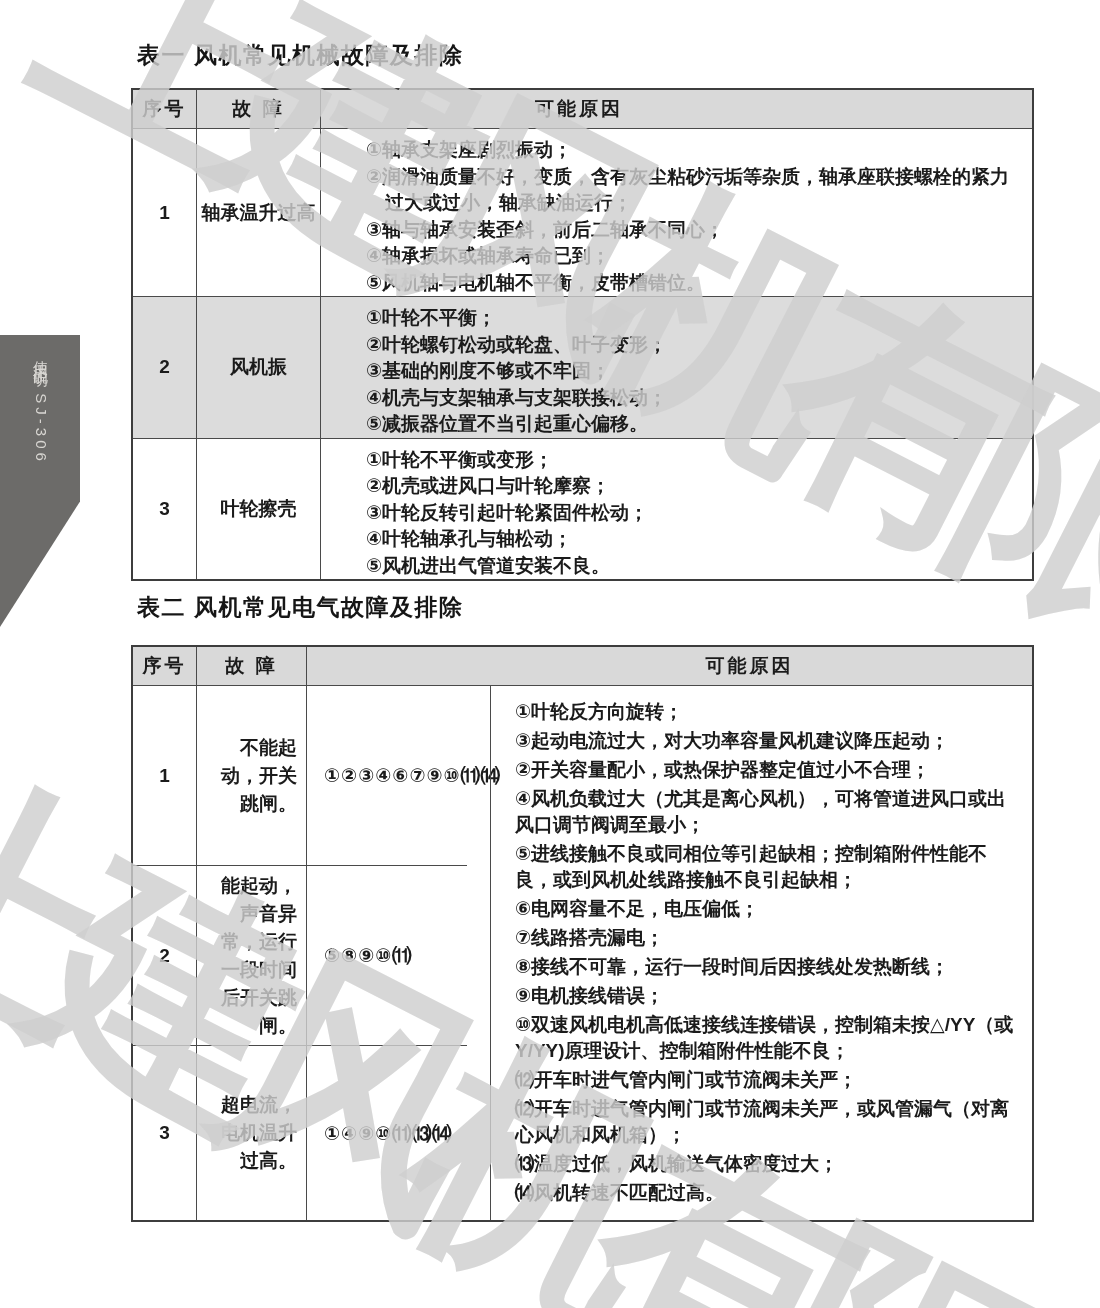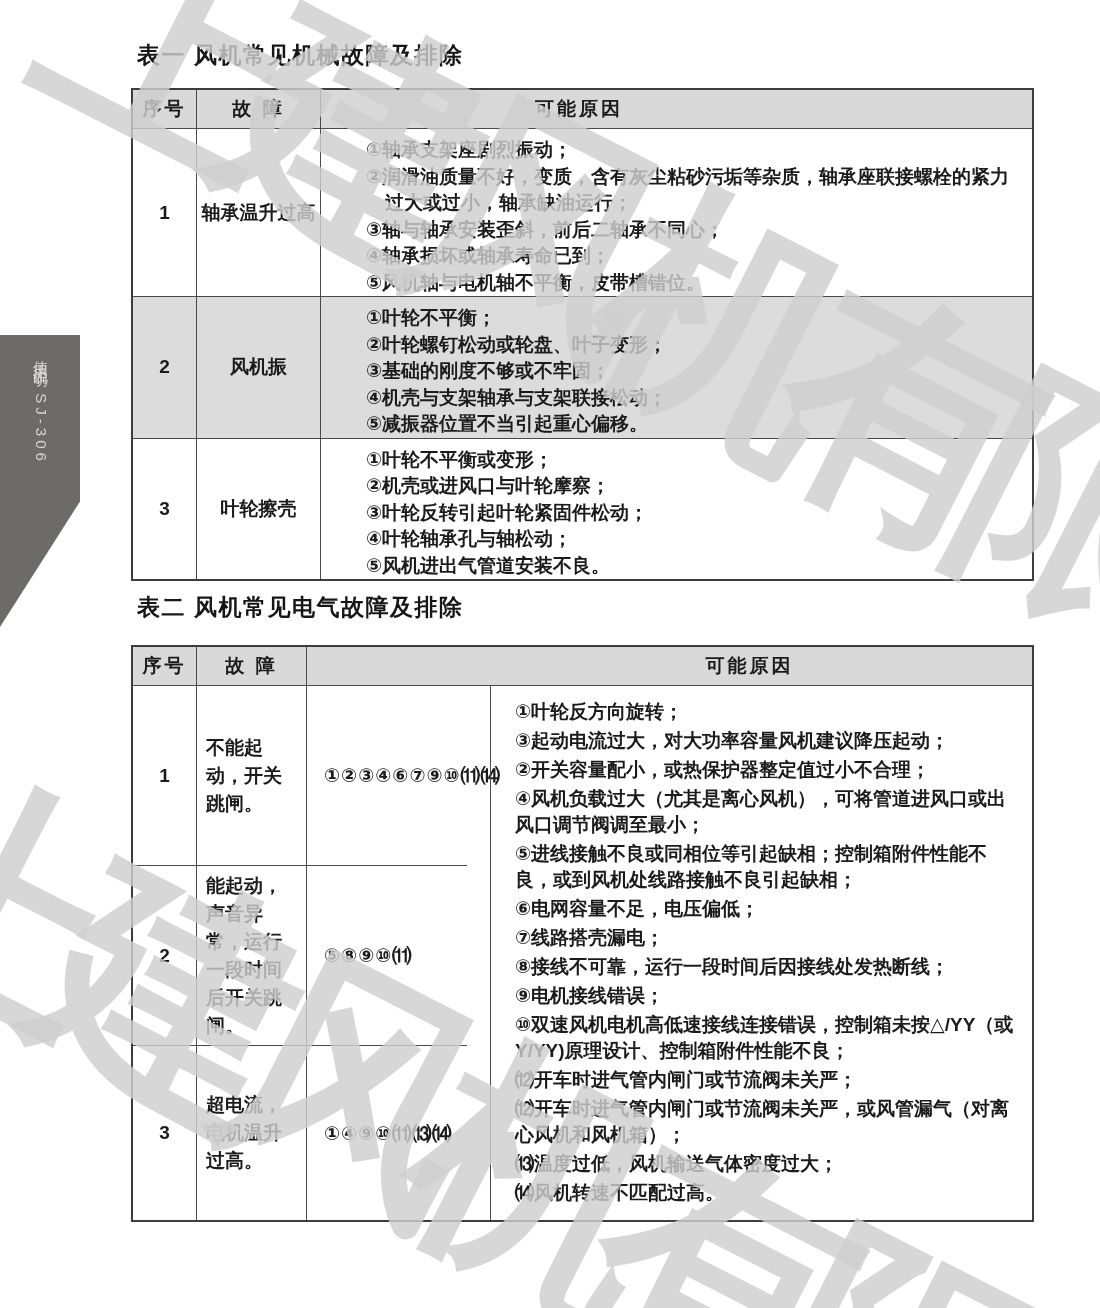--- a/index.html
+++ b/index.html
@@ -62,21 +62,21 @@
   .t2-left{width:334px;box-sizing:border-box;}
   .t2-row{
     display:grid;grid-template-columns:64px 110px 160px;
     border-bottom:1px solid #4a4a4a;box-sizing:border-box;
   }
   .t2-row:last-child{border-bottom:none;}
   .cell-refs{
     display:flex;align-items:center;padding:0 17px;box-sizing:border-box;
     line-height:31px;font-weight:600;letter-spacing:1px;
   }
-  .t2-fault{justify-content:flex-start;padding:0 9px;line-height:28px;text-align:left;}
+  .t2-fault{justify-content:flex-start;padding:0 9px;line-height:28px;text-align:right;}
   .t2-causes{
     flex:1;border-left:1px solid #4a4a4a;box-sizing:border-box;
     padding:13px 12px 0 24px;line-height:26px;font-weight:600;margin-left:23px;
   }
   .c2-item{margin-bottom:3px;}
   
   .wm{
     position:absolute;z-index:20;pointer-events:none;white-space:nowrap;
     font-size:250px;font-weight:700;letter-spacing:-45px;
     color:rgba(206,206,206,0.82);

